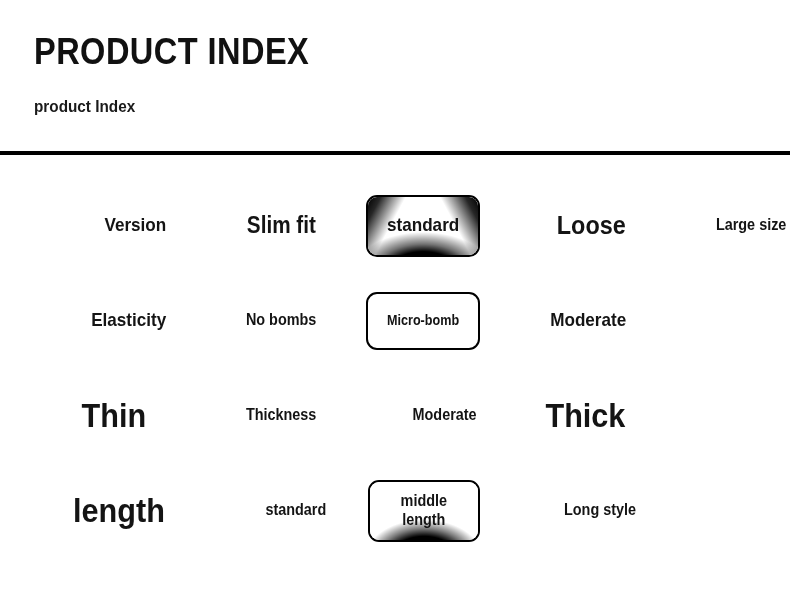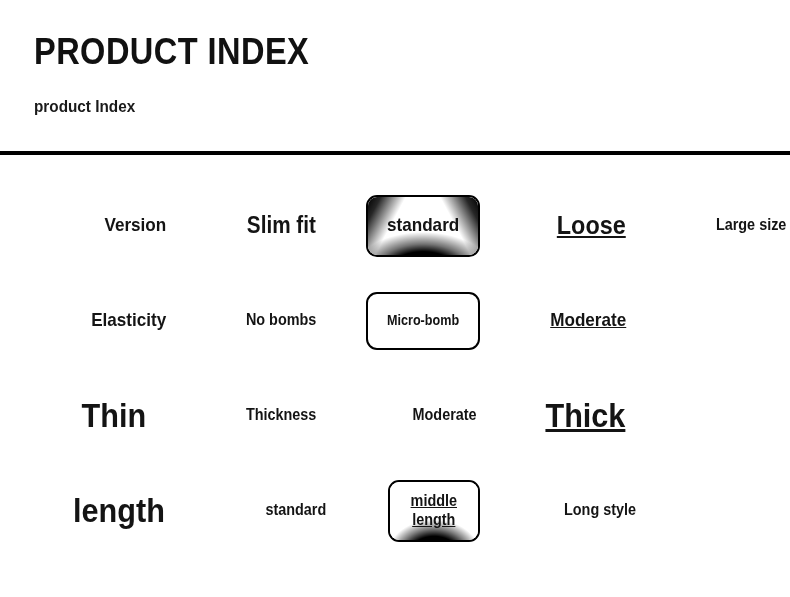--- a/index.html
+++ b/index.html
@@ -77,21 +77,21 @@
     height: 95px;
     display: flex;
     align-items: center;
     justify-content: flex-end;
     box-sizing: border-box;
   }
   
   .col-0 { width: 170px; }
   .col-1 { width: 150px; }
   .col-2 { width: 160px; }
-  .col-3 { width: 150px; text-decoration: underline; }
+  .col-3 { width: 150px; }
   .col-4 { width: 160px; }
 
   .cell-text {
     display: block;
     text-align: center;
     font-weight: 700;
     line-height: 1.18;
     transform: scaleX(0.9);
     transform-origin: center center;
     white-space: pre-line;
@@ -126,21 +126,21 @@
     width: 100%;
     height: 100%;
     z-index: 1;
     pointer-events: none;
   }
 
   
   .box-standard { width: 114px; height: 62px; }
   .box-micro    { width: 114px; height: 58px; }
   .box-thicken  { width: 114px; height: 58px; }
-  .box-middle   { width: 92px; height: 62px; }
+  .box-middle   { width: 112px; height: 62px; }
 </style>
 </head>
 <body>
 
 <div id="header">
   <div id="page-title">PRODUCT INDEX</div>
   <div id="page-subtitle">product Index</div>
   <div id="header-rule"></div>
 </div>
 

